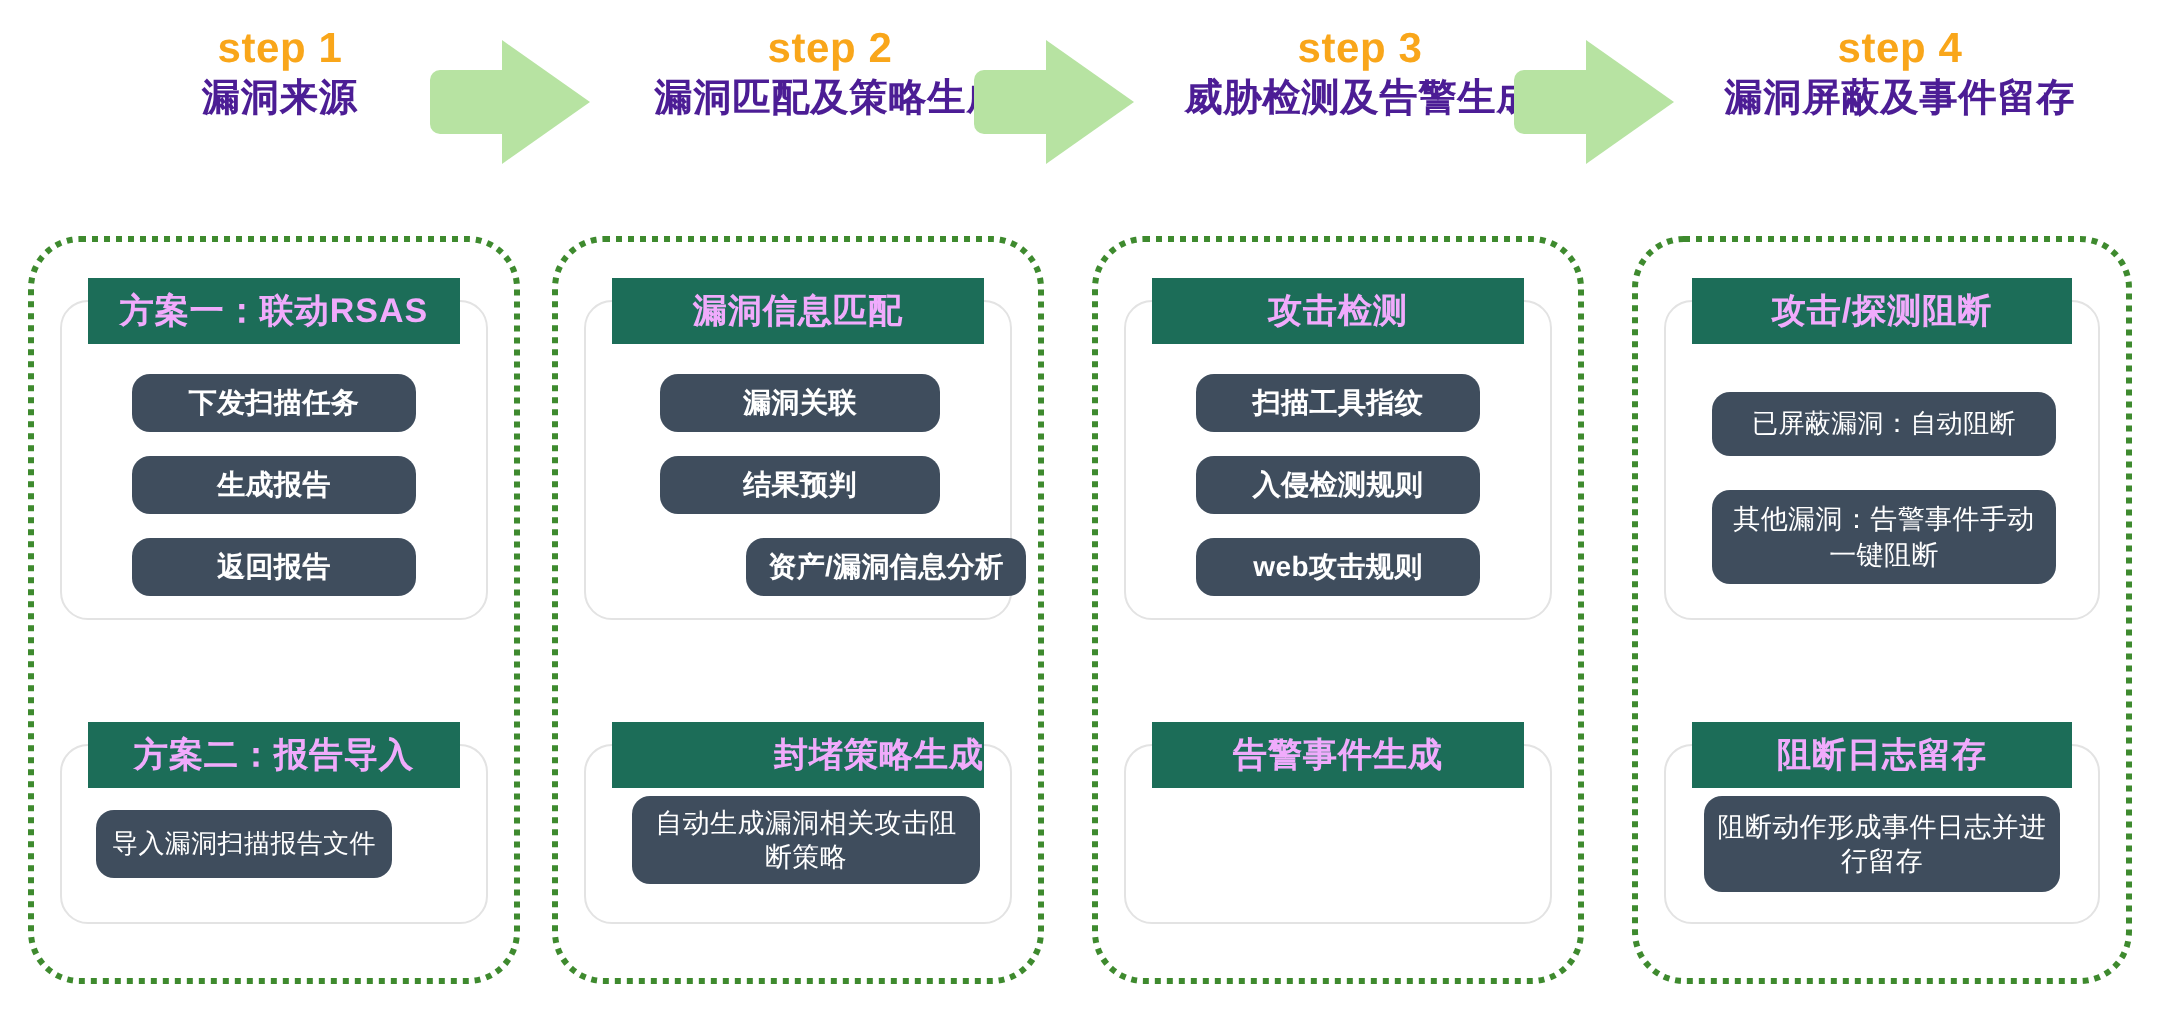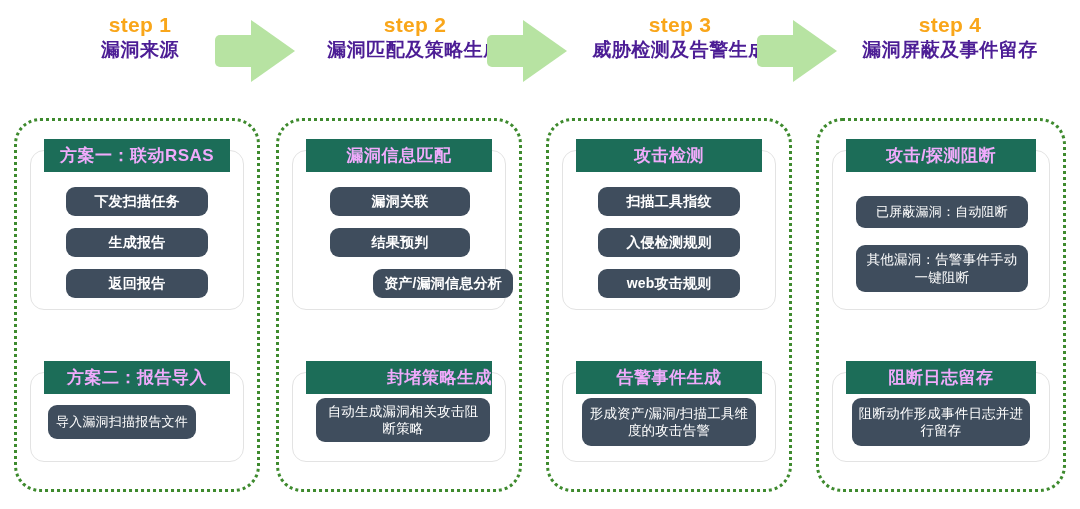--- a/index.html
+++ b/index.html
@@ -184,21 +184,20 @@
   <div class="col-frame" style="left:546px; top:118px; width:246px; height:374px;"></div>
 
   <div class="card" style="left:562px; top:150px; width:214px; height:160px;"></div>
   <div class="banner" style="left:576px; top:139px; width:186px;">攻击检测</div>
   <div class="pill" style="left:598px; top:187px; width:142px; height:29px;">扫描工具指纹</div>
   <div class="pill" style="left:598px; top:228px; width:142px; height:29px;">入侵检测规则</div>
   <div class="pill" style="left:598px; top:269px; width:142px; height:29px;">web攻击规则</div>
 
   <div class="card" style="left:562px; top:372px; width:214px; height:90px;"></div>
   <div class="banner" style="left:576px; top:361px; width:186px;">告警事件生成</div>
-  <div class="pill multi" style="left:582px; top:398px; width:174px; height:48px;">形成资产/漏洞/扫描工具维度的攻击告警</div>
 
   <div class="col-frame" style="left:816px; top:118px; width:250px; height:374px;"></div>
 
   <div class="card" style="left:832px; top:150px; width:218px; height:160px;"></div>
   <div class="banner" style="left:846px; top:139px; width:190px;">攻击/探测阻断</div>
   <div class="pill small" style="left:856px; top:196px; width:172px; height:32px;">已屏蔽漏洞：自动阻断</div>
   <div class="pill multi" style="left:856px; top:245px; width:172px; height:47px;">其他漏洞：告警事件手动一键阻断</div>
 
   <div class="card" style="left:832px; top:372px; width:218px; height:90px;"></div>
   <div class="banner" style="left:846px; top:361px; width:190px;">阻断日志留存</div>

